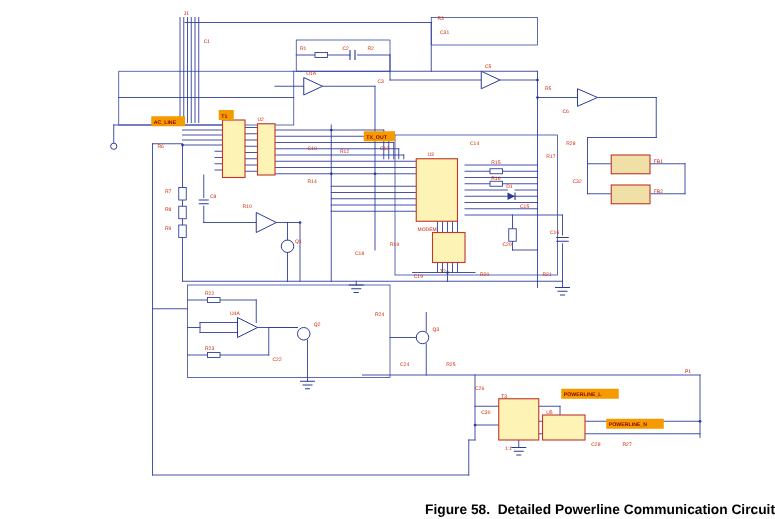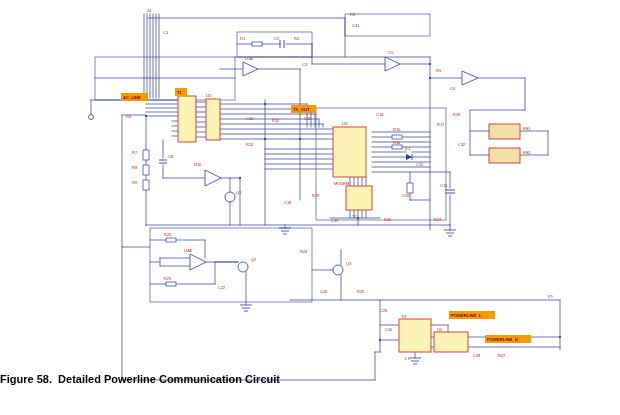--- a/index.html
+++ b/index.html
@@ -12,21 +12,21 @@
   svg .capsym{stroke:#2b3a9a;stroke-width:0.9;fill:none;}
   svg .gnd{stroke:#2b3a9a;stroke-width:0.8;fill:none;}
   svg .tri{stroke:#2b3a9a;stroke-width:0.8;fill:#ffffff;}
   svg .trans{stroke:#2b3a9a;stroke-width:0.8;fill:none;}
   svg .ic{fill:#fdf3b5;stroke:#c0392b;stroke-width:0.9;}
   svg .fb{fill:#f0e0a8;stroke:#c0392b;stroke-width:0.9;}
   svg .dot{fill:#2b3a9a;}
   svg .hl{fill:#f59b00;}
   svg text{font-family:"Liberation Sans",sans-serif;font-size:4px;fill:#cc2200;}
   svg text.hltext{font-size:4.2px;fill:#8b0000;font-weight:bold;}
-  .caption{position:absolute;left:0;right:0;top:373px;text-align:left;
+  .caption{position:absolute;left:0;right:0;top:402px;text-align:right;
            font-size:11px;font-weight:bold;color:#000;white-space:pre;}
 </style>
 </head>
 <body>
 
 <div id="page">
 
   <svg id="schematic" width="620" height="415" viewBox="0 0 620 415">
 
     <g>

